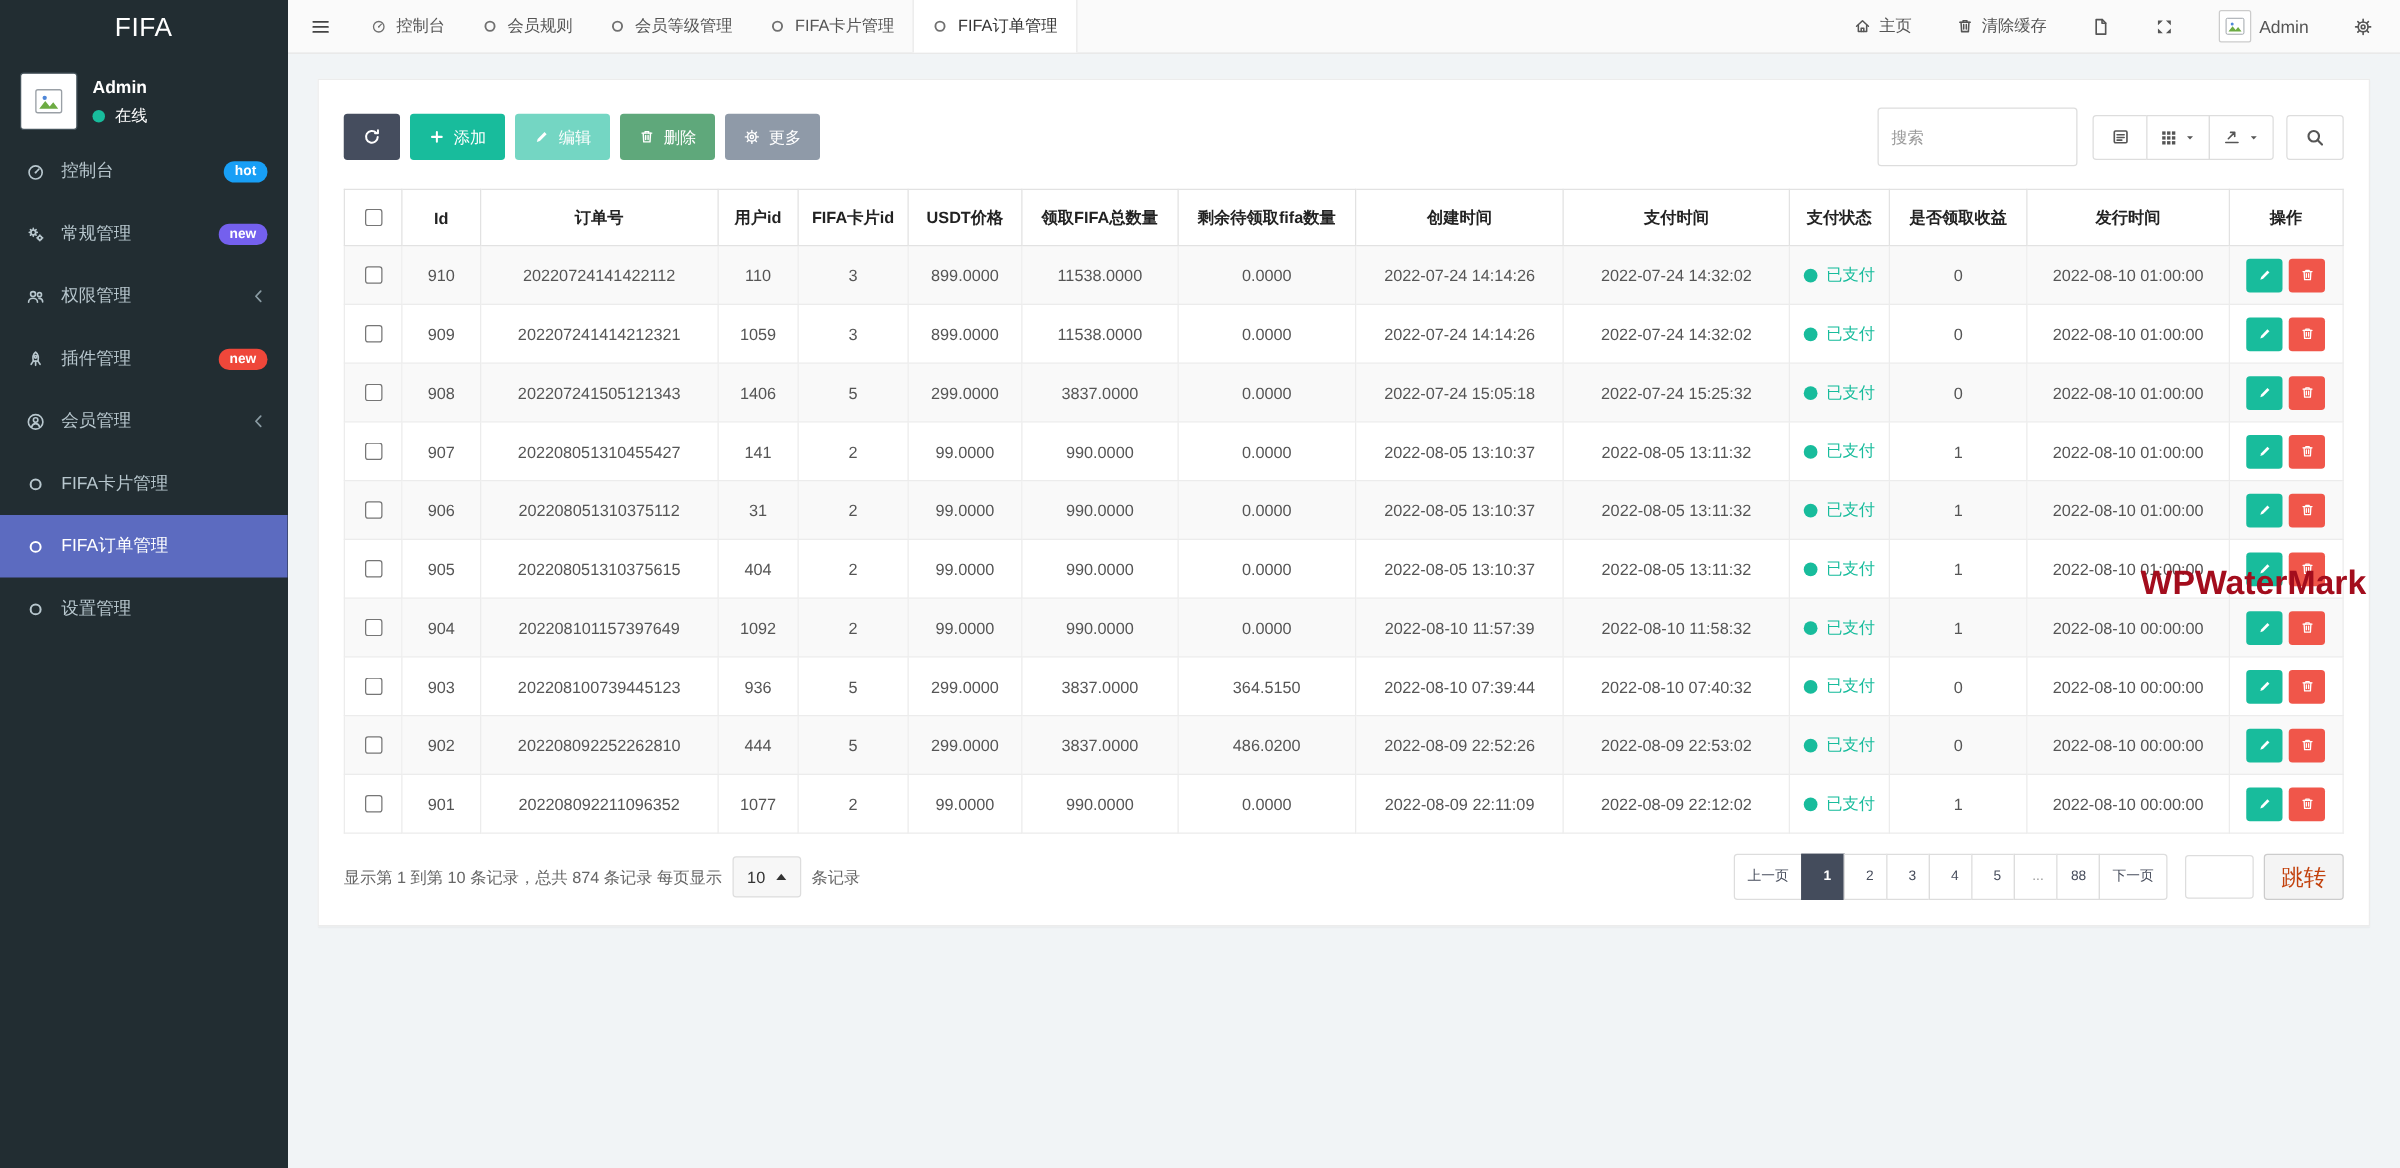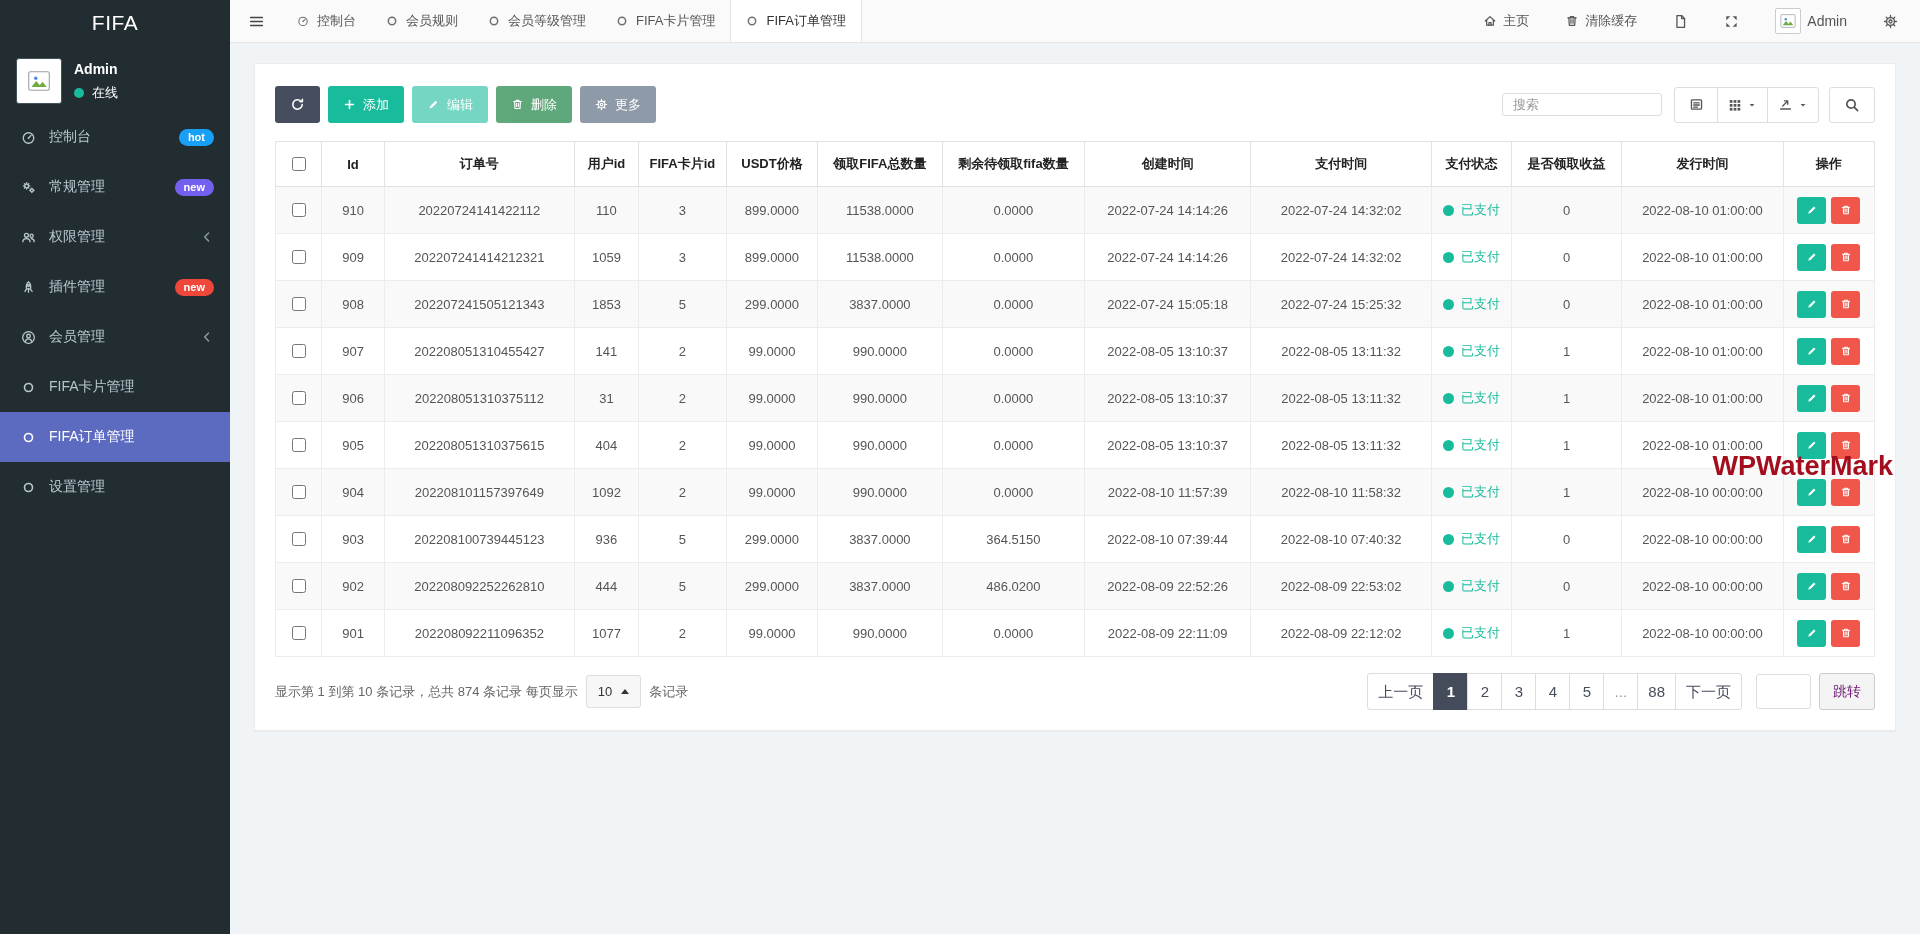--- a/index.html
+++ b/index.html
@@ -46,21 +46,21 @@
   .panel { margin:20px 24px; background:#fff; border:1px solid #ececec; box-shadow:0 1px 1px rgba(0,0,0,.04); padding:22px 20px 20px; }
 
   .toolbar { display:flex; align-items:center; }
   .btn { height:37px; border:none; border-radius:3px; color:#fff; font-size:13px; display:inline-flex; align-items:center; gap:7px; padding:0 15px; margin-right:8px; cursor:pointer; font-family:inherit; }
   .btn-refresh { background:#454d5e; }
   .btn-add { background:#18bc9c; }
   .btn-edit { background:#18bc9c; opacity:.6; }
   .btn-del { background:#15803d; opacity:.68; }
   .btn-more { background:#8f9aa8; }
   .toolbar-right { margin-left:auto; display:flex; align-items:center; }
-  .t-search { width:160px; height:23px; border:1px solid #ddd; border-radius:3px; padding:0 10px; font-size:13px; color:#555; margin-right:12px; outline:none; font-family:inherit; }
+  .t-search { width:160px; height:47px; border:1px solid #ddd; border-radius:3px; padding:0 10px; font-size:13px; color:#555; margin-right:12px; outline:none; font-family:inherit; }
   .t-search::placeholder { color:#999; }
   .btn-group { display:flex; margin-right:10px; }
   .gbtn { height:36px; min-width:44px; background:#fff; border:1px solid #ddd; display:inline-flex; align-items:center; justify-content:center; gap:5px; color:#555; margin-left:-1px; cursor:pointer; padding:0 10px; }
   .gbtn:first-child { border-radius:3px 0 0 3px; margin-left:0; }
   .gbtn:last-child { border-radius:0 3px 3px 0; }
   .gbtn-single { height:36px; min-width:46px; background:#fff; border:1px solid #ddd; border-radius:3px; display:inline-flex; align-items:center; justify-content:center; color:#555; cursor:pointer; }
 
   
   table { width:100%; border-collapse:collapse; margin-top:18px; table-layout:fixed; }
   th,td { border:1px solid #ececec; text-align:center; font-size:13px; white-space:nowrap; overflow:hidden; }
@@ -72,27 +72,27 @@
   .op-btn { width:29px; height:27px; border:none; border-radius:3px; color:#fff; display:inline-flex; align-items:center; justify-content:center; cursor:pointer; }
   .op-edit { background:#18bc9c; margin-right:5px; }
   .op-del { background:#f0564a; }
   input[type="checkbox"] { width:14px; height:14px; cursor:pointer; }
 
   
   .tfooter { display:flex; align-items:center; margin-top:16px; color:#666; }
   .pagesize { display:inline-flex; align-items:center; gap:9px; border:1px solid #ddd; background:#f7f7f7; border-radius:3px; padding:8px 11px; margin:0 8px; cursor:pointer; color:#333; }
   .caret-up { width:0; height:0; border-left:4px solid transparent; border-right:4px solid transparent; border-bottom:5px solid #333; }
   .pager { margin-left:auto; display:flex; align-items:center; }
-  .page-li { min-width:35px; padding:0 10px; height:37px; line-height:35px; text-align:center; background:#fff; border:1px solid #ddd; margin-left:-1px; color:#474d5c; cursor:pointer; font-size:15px; }
+  .page-li { min-width:35px; padding:0 10px; height:37px; line-height:35px; text-align:right; background:#fff; border:1px solid #ddd; margin-left:-1px; color:#474d5c; cursor:pointer; font-size:11px; }
   .page-li:first-child { border-radius:3px 0 0 3px; margin-left:0; }
   .page-li:last-child { border-radius:0 3px 3px 0; }
   .page-li.active { background:#444c5c; border-color:#444c5c; color:#fff; font-weight:bold; }
   .page-li.ellipsis { color:#999; cursor:default; }
   .jump-input { width:55px; height:35px; border:1px solid #ddd; border-radius:3px; margin-left:14px; outline:none; padding:0 6px; font-family:inherit; }
-  .jump-btn { height:37px; padding:0 13px; border:1px solid #ccc; background:#f4f4f4; border-radius:3px; margin-left:8px; color:#701a75; cursor:pointer; font-size:14px; font-family:inherit; }
+  .jump-btn { height:37px; padding:0 13px; border:1px solid #ccc; background:#f4f4f4; border-radius:3px; margin-left:8px; color:#c2410c; cursor:pointer; font-size:18px; font-family:inherit; }
 
   .watermark { position:fixed; top:451px; right:27px; font-size:27px; font-weight:bold; color:#a30d1d; z-index:99;text-align:center; }
 </style>
 </head>
 <body>
 
 <aside class="sidebar">
   <div class="logo">FIFA</div>
   <div class="userpanel">
     <div class="avatar-box">
@@ -527,21 +527,21 @@
                     <path d="M4.4 4.3l.5 8.6h6.2l.5-8.6"></path>
                     <path d="M6.8 6.5v4M9.2 6.5v4"></path>
                   </svg>
                 </span>
               </button></td>
           </tr>
           <tr>
             <td><input type="checkbox" style=""></td>
             <td>908</td>
             <td>202207241505121343</td>
-            <td>1853</td>
+            <td>1406</td>
             <td>5</td>
             <td>299.0000</td>
             <td>3837.0000</td>
             <td>0.0000</td>
             <td>2022-07-24 15:05:18</td>
             <td>2022-07-24 15:25:32</td>
             <td><span class="paid">
                 <span class="dot-paid"></span>
                 <span>已支付</span>
               </span></td>

